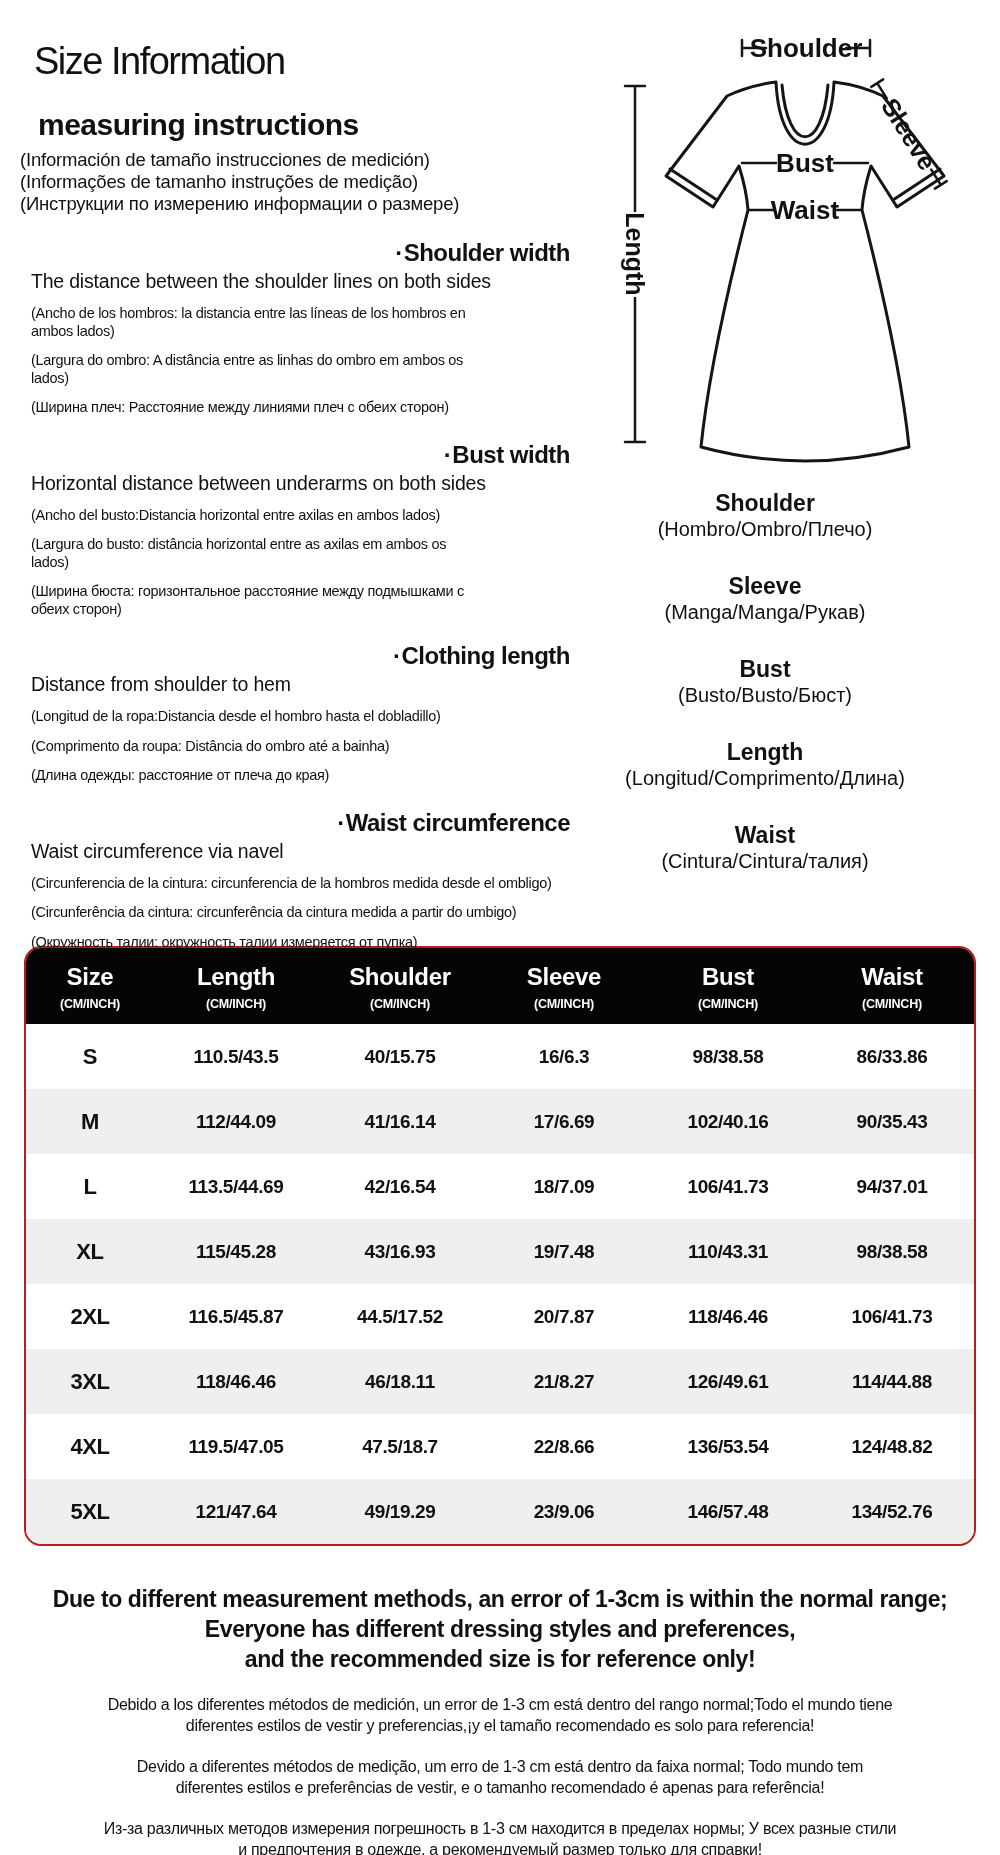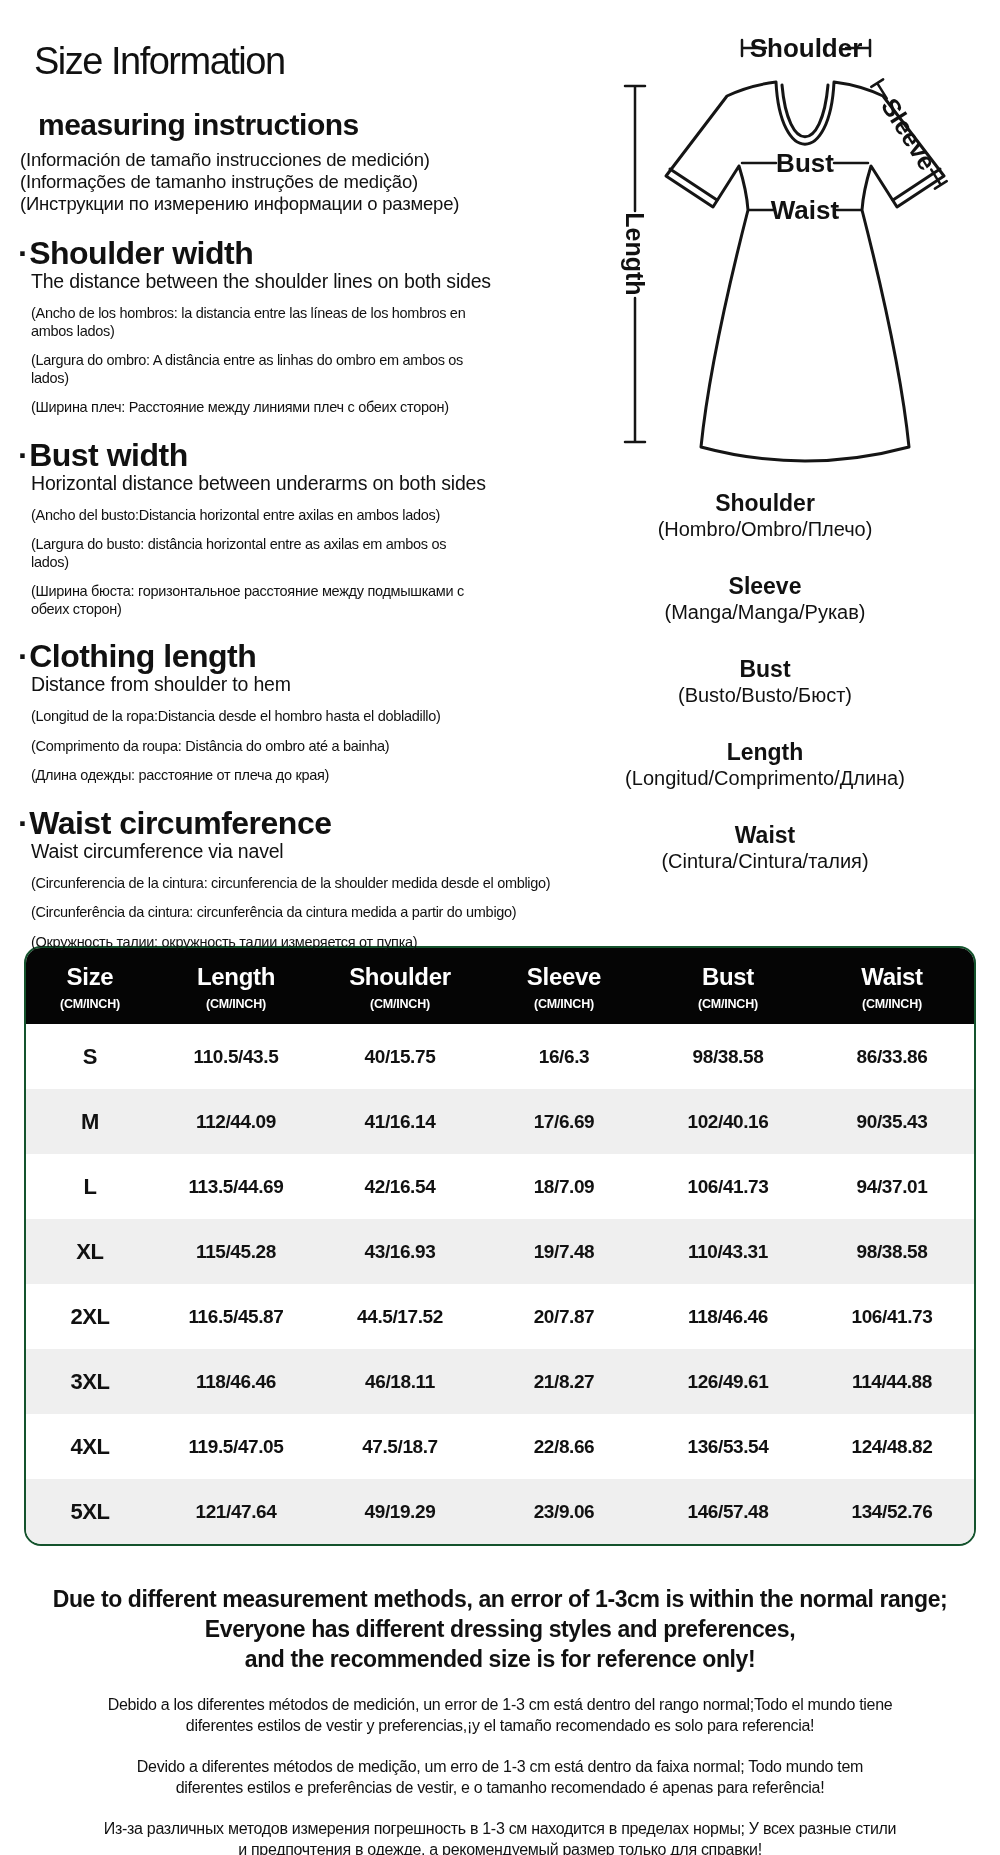--- a/index.html
+++ b/index.html
@@ -8,33 +8,33 @@
     color:#111;
     font-family:"Liberation Sans",sans-serif;
     overflow:hidden;
   }
   .top{position:relative;height:912px;}
   .left-col{position:absolute;left:18px;top:14px;width:552px;}
   .page-title{font-size:38px;font-weight:400;letter-spacing:-1.5px;margin:16px;line-height:62px;}
   .page-subtitle{font-size:30px;font-weight:700;margin:0 0 7px 20px;line-height:34px;letter-spacing:-0.5px;}
   .sub-tr{font-size:18.5px;line-height:22px;margin:0 0 0 2px;letter-spacing:-0.2px;}
   .section{margin-top:22px;}
-  .sec-heading{font-size:32px;font-weight:700;margin:0;line-height:32px;letter-spacing:-0.5px;}
+  .sec-heading{font-size:24px;font-weight:700;margin:0;line-height:32px;letter-spacing:-0.5px;text-align:right;}
   .sec-heading::before{content:"·";margin-right:1px;}
   .sec-desc{font-size:19.5px;margin:1px 0 7px 13px;line-height:23px;letter-spacing:-0.2px;}
   .note{font-size:14.5px;line-height:17.5px;margin:12px 0 9px 13px;white-space:pre-line;letter-spacing:-0.3px;}
   .right-col{position:absolute;left:530px;top:26px;width:470px;}
   .dress-svg text{font-family:"Liberation Sans",sans-serif;font-weight:600;fill:#111;}
   .measure-list{margin-top:12px;text-align:center;}
   .m-item{margin-bottom:31px;}
   .m-term{font-size:23px;font-weight:700;line-height:27px;}
   .m-tr{font-size:20px;line-height:25px;}
   .table-wrap{
     width:948px;margin:34px auto 0;
-    border:2px solid #14532d;border-radius:17px;overflow:hidden;
+    border:2px solid #b91c1c;border-radius:17px;overflow:hidden;
   }
   table.size-table{width:100%;border-collapse:collapse;table-layout:fixed;}
   .size-table thead th{background:#050505;color:#fff;padding:15px 0 13px;text-align:center;}
   .size-table th:first-child,.size-table td:first-child{width:13.5%;}
   .col-label{font-size:24px;font-weight:700;letter-spacing:-0.3px;}
   .col-unit{font-size:12.5px;font-weight:700;margin-top:6px;letter-spacing:-0.2px;}
   .size-table tbody td{
     text-align:center;height:63px;font-size:19px;font-weight:700;letter-spacing:-0.4px;
   }
   .size-table tbody td.size-col{font-size:22px;}
@@ -79,21 +79,21 @@
       <h3 class="sec-heading">Clothing length</h3>
       <p class="sec-desc">Distance from shoulder to hem</p>
       <p class="note">(Longitud de la ropa:Distancia desde el hombro hasta el dobladillo)</p>
       <p class="note">(Comprimento da roupa: Distância do ombro até a bainha)</p>
       <p class="note">(Длина одежды: расстояние от плеча до края)</p>
     </div>
 
     <div class="section">
       <h3 class="sec-heading">Waist circumference</h3>
       <p class="sec-desc">Waist circumference via navel</p>
-      <p class="note">(Circunferencia de la cintura: circunferencia de la shoulder medida desde el ombligo)</p>
+      <p class="note">(Circunferencia de la cintura: circunferencia de la hombros medida desde el ombligo)</p>
       <p class="note">(Circunferência da cintura: circunferência da cintura medida a partir do umbigo)</p>
       <p class="note">(Окружность талии: окружность талии измеряется от пупка)</p>
     </div>
   </div>
 
   <div class="right-col">
     <svg class="dress-svg" width="470" height="448" viewBox="0 0 470 448" aria-hidden="true">
 
       <g stroke="#151515" stroke-width="3" fill="none" stroke-linecap="round" stroke-linejoin="round">
         <path d="M197 70 C218 60 238 57 246 56 C250 139 300 139 304 56 C312 57 332 60 353 70

